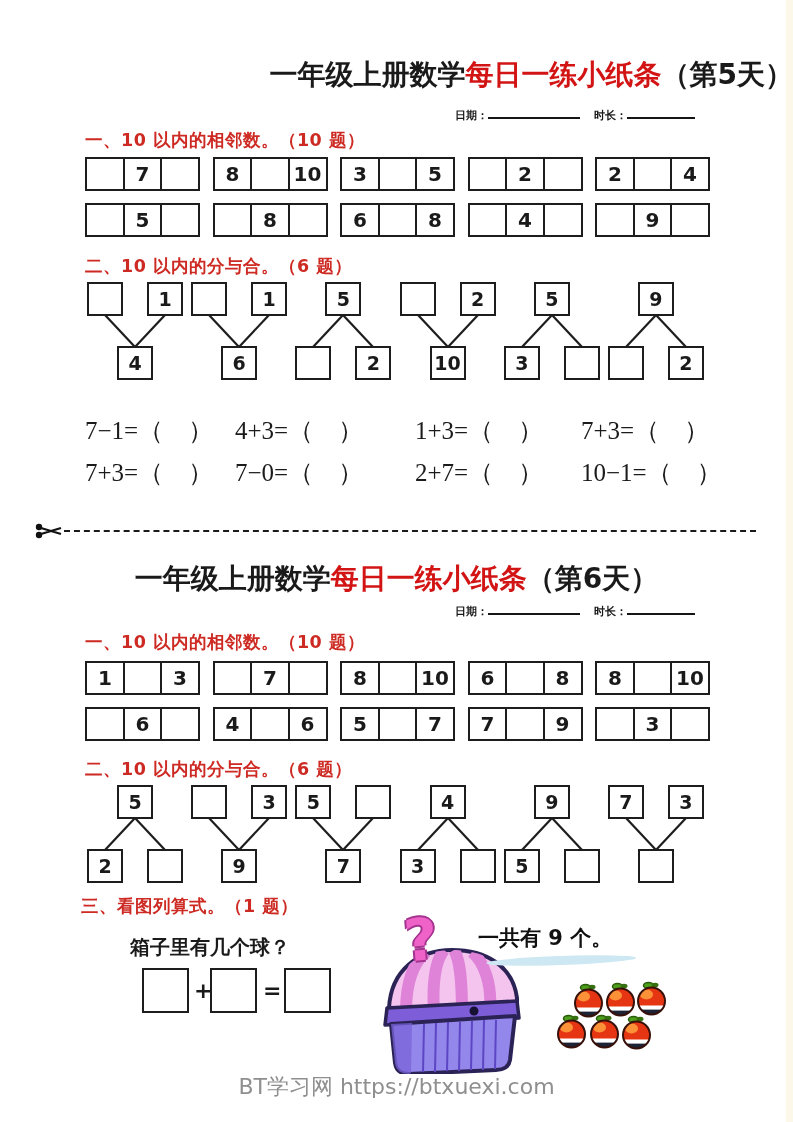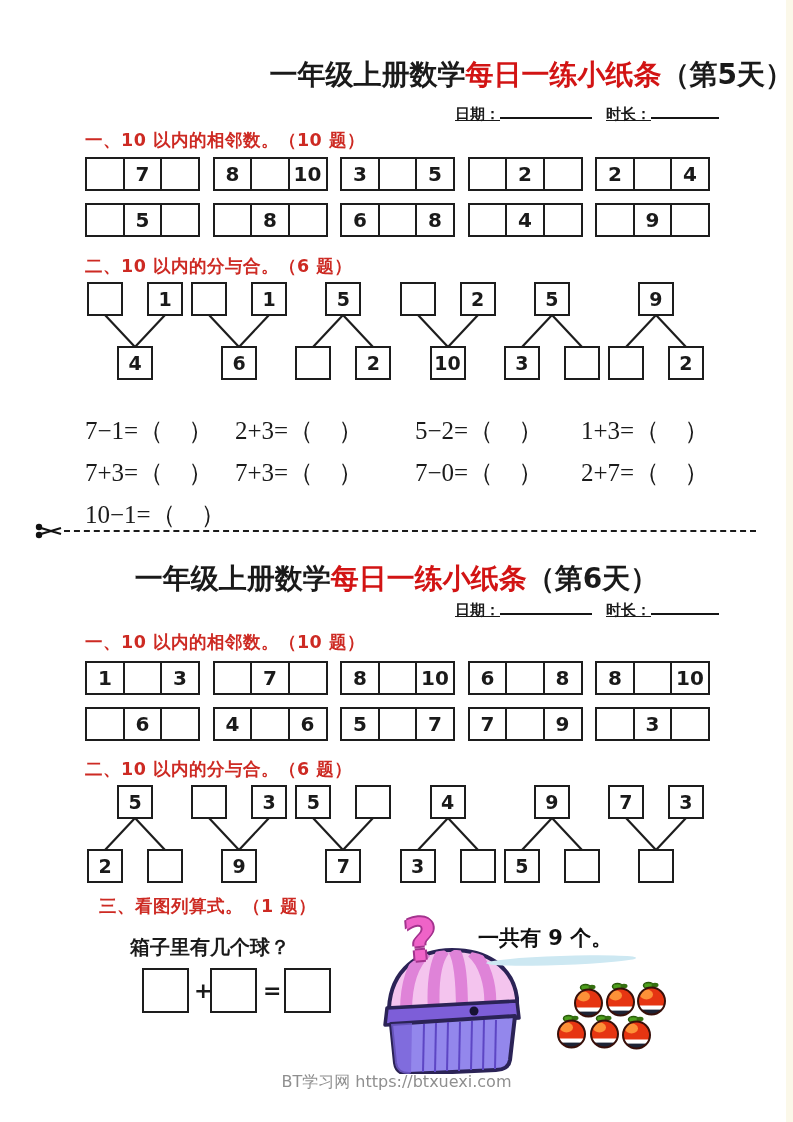--- a/index.html
+++ b/index.html
@@ -3,21 +3,21 @@
 <meta charset="utf-8">
 <style>
   html,body{margin:0;padding:0;background:#e8e8e8;}
   #page{position:relative;width:793px;height:1122px;background:#ffffff;margin:0 auto;
         font-family:"DejaVu Sans","Liberation Sans",sans-serif;color:#1a1a1a;overflow:hidden;}
   .abs{position:absolute;}
   .edge-strip{left:786px;top:0;width:7px;height:1122px;background:#fbf8e9;}
 
   .sheet-title{left:0;top:0;width:100%;text-align:center;font-size:28px;font-weight:bold;white-space:nowrap;}
   .t-red{color:#d21414;}
-  .dateline{font-weight:bold;font-size:15px;white-space:nowrap;text-decoration:underline;}
+  .dateline{font-weight:bold;font-size:11px;white-space:nowrap;}
   .blank{display:inline-block;border-bottom:2px solid #151515;height:13px;vertical-align:baseline;}
   .blank.b-date{width:92px;margin-right:14px;}
   .blank.b-time{width:68px;}
 
   .heading{color:#cd2a23;font-weight:bold;font-size:17.5px;white-space:nowrap;letter-spacing:.5px;}
 
   .boxrow{display:flex;justify-content:space-between;width:625px;}
   .group{display:flex;}
   .cell{box-sizing:border-box;width:40px;height:34px;border:2.5px solid #1d1d1d;margin-left:-2.5px;
         display:flex;align-items:center;justify-content:center;font-weight:bold;font-size:20px;background:#fff;}
@@ -39,21 +39,21 @@
   .op{font-size:22px;font-weight:bold;}
 
   .qmark{font-size:58px;font-weight:bold;color:#ef63c8;transform:rotate(-5deg);
          text-shadow:2px 0 0 #a3338e,-2px 0 0 #a3338e,0 2px 0 #a3338e,0 -2px 0 #a3338e;}
   .bubble{font-size:21px;font-weight:bold;color:#111;white-space:nowrap;}
   .swoosh{width:150px;height:9px;background:#cde8f2;border-radius:50%;transform:rotate(-2deg);}
 
   .balls{width:125px;height:72px;}
   .ball{position:absolute;}
 
-  .footer{left:0;top:1072px;width:100%;text-align:center;color:#8f8f8f;font-size:16px;}
+  .footer{left:0;top:1072px;width:100%;text-align:center;color:#8f8f8f;font-size:22px;}
 </style>
 </head>
 <body>
 
 <div id="page">
   <div class="abs edge-strip"></div>
 
   <div class="abs sheet-title" style="top:56px;text-align:right;"><span>一年级上册数学</span><span class="t-red">每日一练小纸条</span><span>（第5天）</span></div>
 
   <div class="abs dateline" style="left:455px;top:104px;">
@@ -169,22 +169,21 @@
           <line x1="50" y1="33" x2="80" y2="65" stroke="#1d1d1d" stroke-width="2.2"></line>
         </svg>
         <div class="tbox" style="left: 32px; top: 0px;">9</div>
         <div class="tbox" style="left: 2px; top: 64px;"></div>
         <div class="tbox" style="left: 62px; top: 64px;">2</div>
       </div>
     </div>
 
   <div class="abs probgrid" style="left:85px;top:414px;width:640px;">
       <div class="prob">7−1=（　）</div>
-      <div class="prob">2+3=（　）</div>
-      <div class="prob">5−2=（　）</div>
+      <div class="prob">4+3=（　）</div>
       <div class="prob">1+3=（　）</div>
       <div class="prob">7+3=（　）</div>
       <div class="prob">7+3=（　）</div>
       <div class="prob">7−0=（　）</div>
       <div class="prob">2+7=（　）</div>
       <div class="prob">10−1=（　）</div>
     </div>
 
   <svg class="abs" style="left:34px;top:521px;" width="30" height="20" viewBox="0 0 30 20">
     <circle cx="5" cy="6" r="3.2" fill="#111"></circle>
@@ -306,21 +305,21 @@
         <svg width="104" height="98" class="tlines">
           <line x1="20" y1="33" x2="50" y2="65" stroke="#1d1d1d" stroke-width="2.2"></line>
           <line x1="80" y1="33" x2="50" y2="65" stroke="#1d1d1d" stroke-width="2.2"></line>
         </svg>
         <div class="tbox" style="left: 2px; top: 0px;">7</div>
         <div class="tbox" style="left: 62px; top: 0px;">3</div>
         <div class="tbox" style="left: 32px; top: 64px;"></div>
       </div>
     </div>
 
-  <div class="abs heading" style="left:99px;top:894px;">三、看图列算式。（1 题）</div>
+  <div class="abs heading" style="left:81px;top:894px;">三、看图列算式。（1 题）</div>
 
   <div class="abs q-text" style="left:130px;top:934px;">箱子里有几个球？</div>
 
   <div class="abs eqbox" style="left:142px;top:968px;"></div>
   <div class="abs op" style="left:194px;top:978px;">+</div>
   <div class="abs eqbox" style="left:210px;top:968px;"></div>
   <div class="abs op" style="left:263px;top:978px;">=</div>
   <div class="abs eqbox" style="left:284px;top:968px;"></div>
 
   <svg class="abs" style="left:376px;top:940px;" width="152" height="134" viewBox="0 0 152 134">

